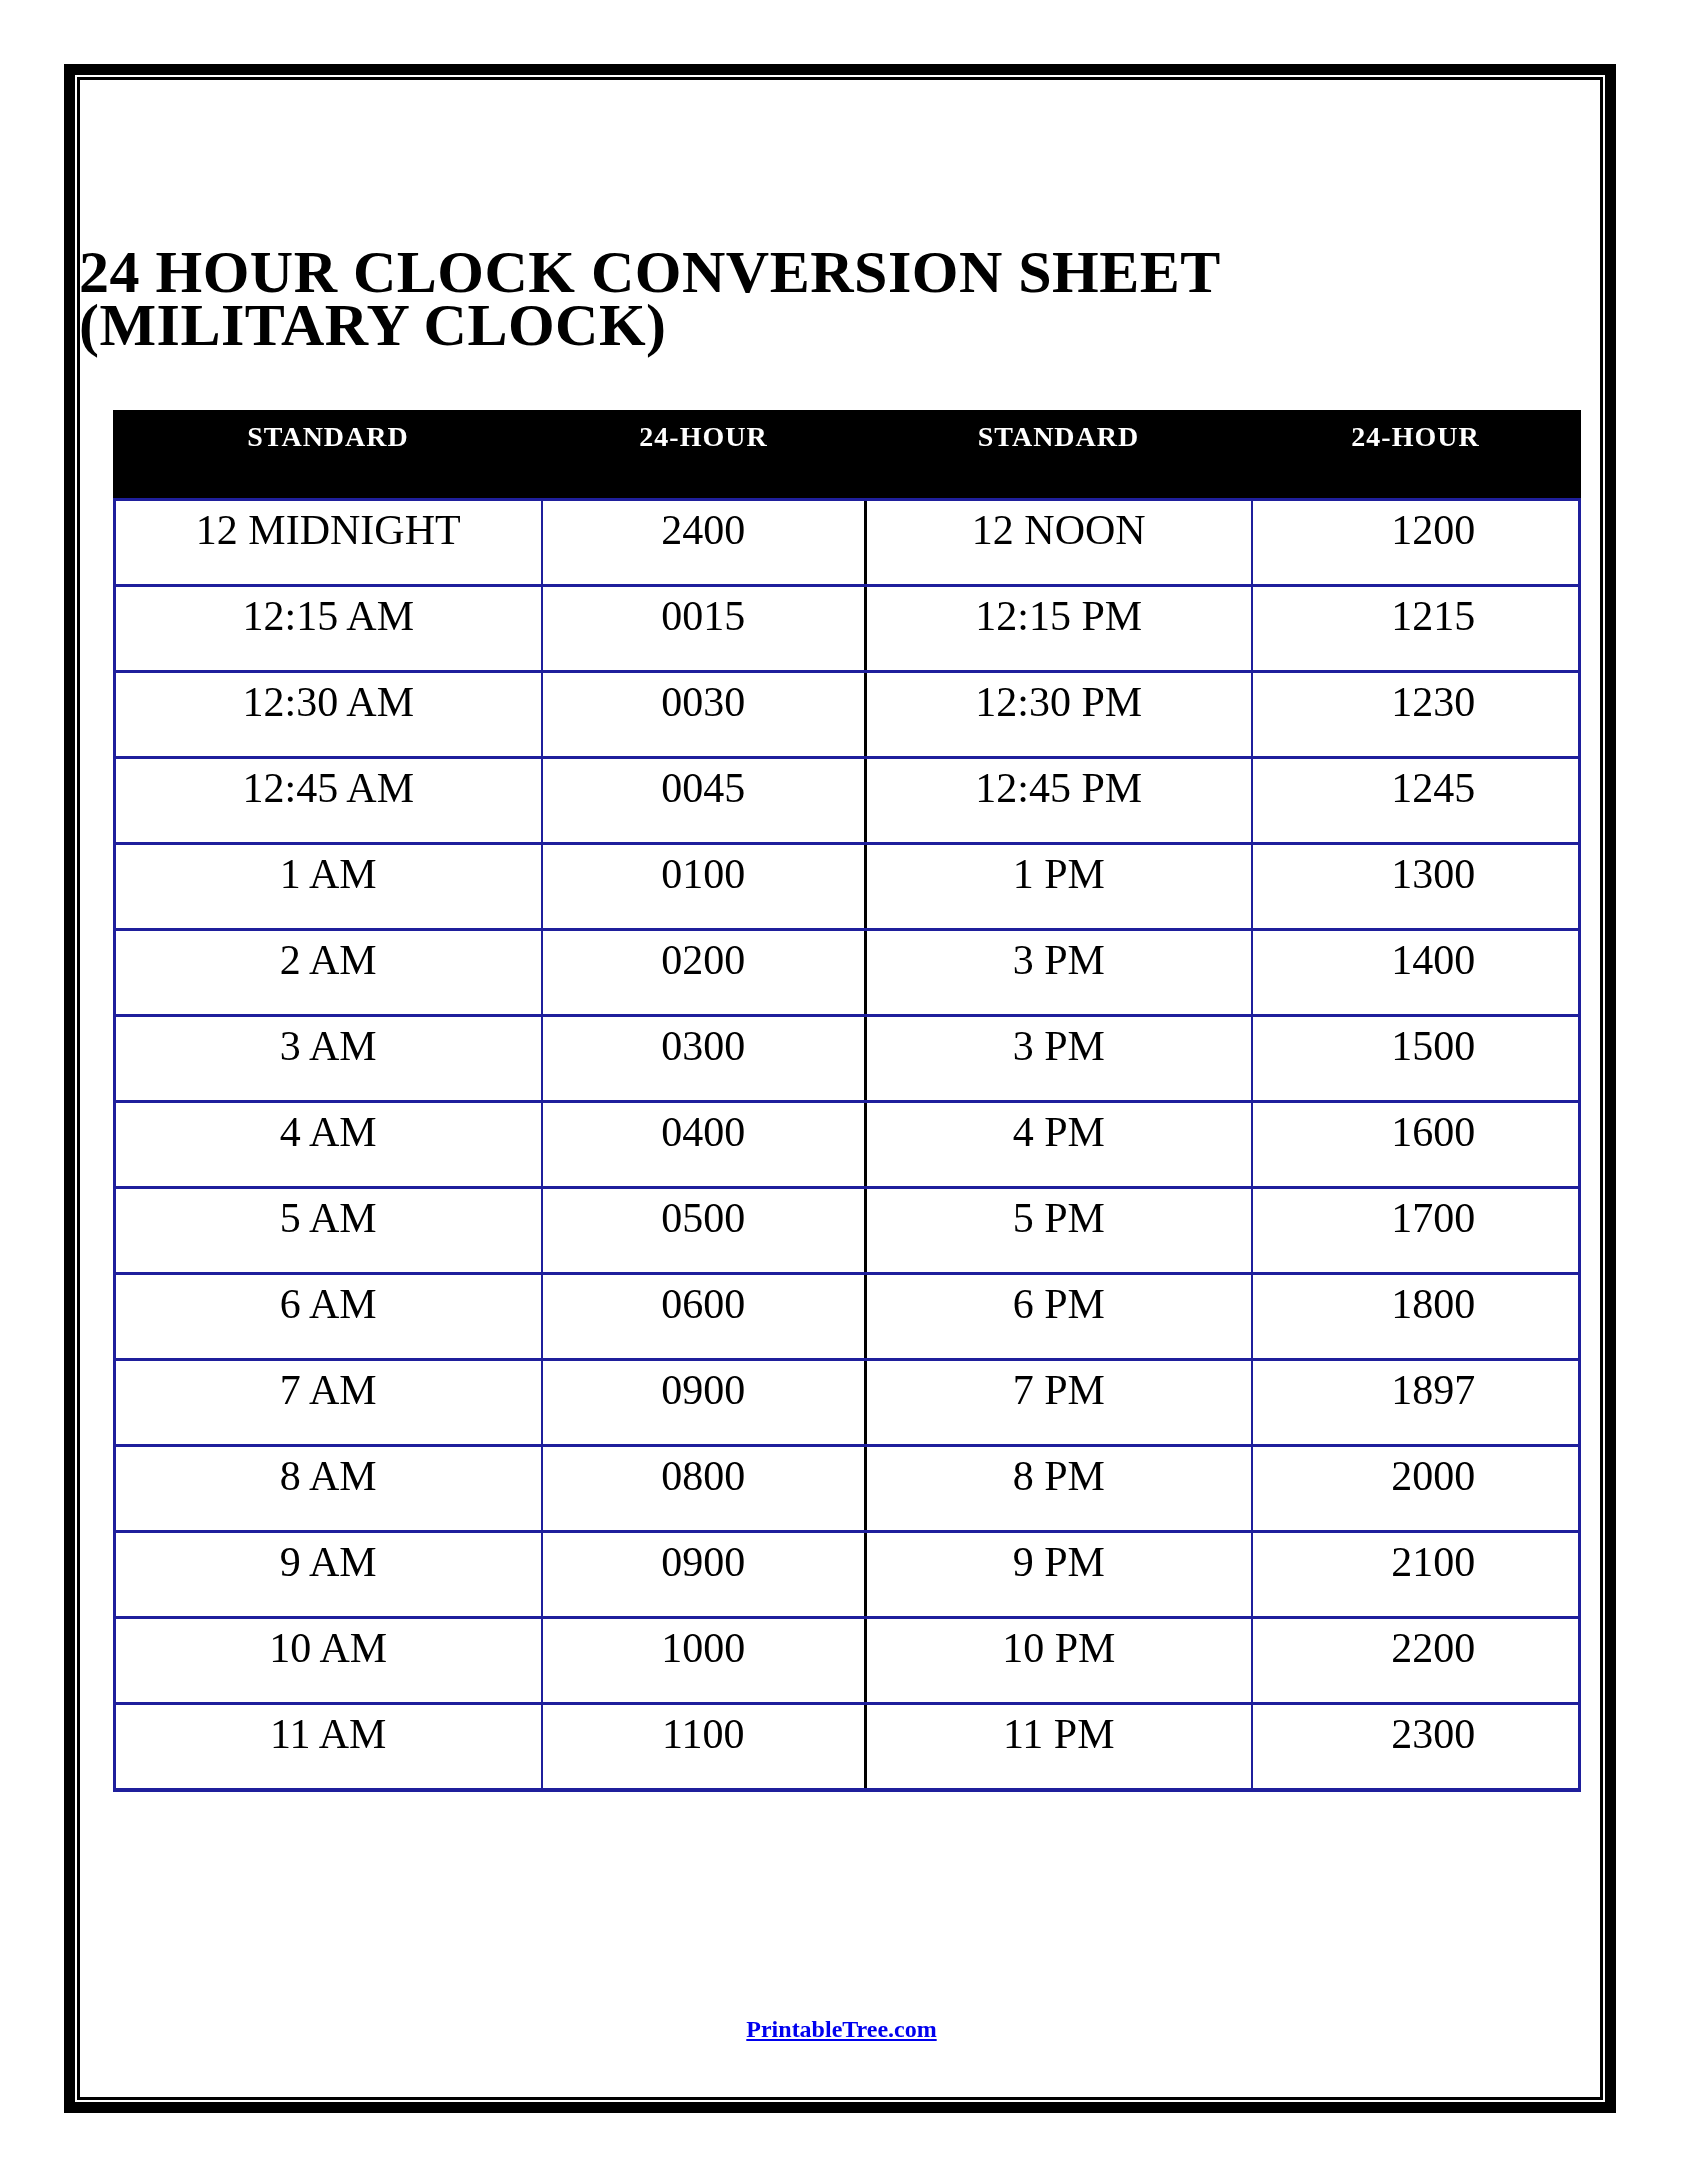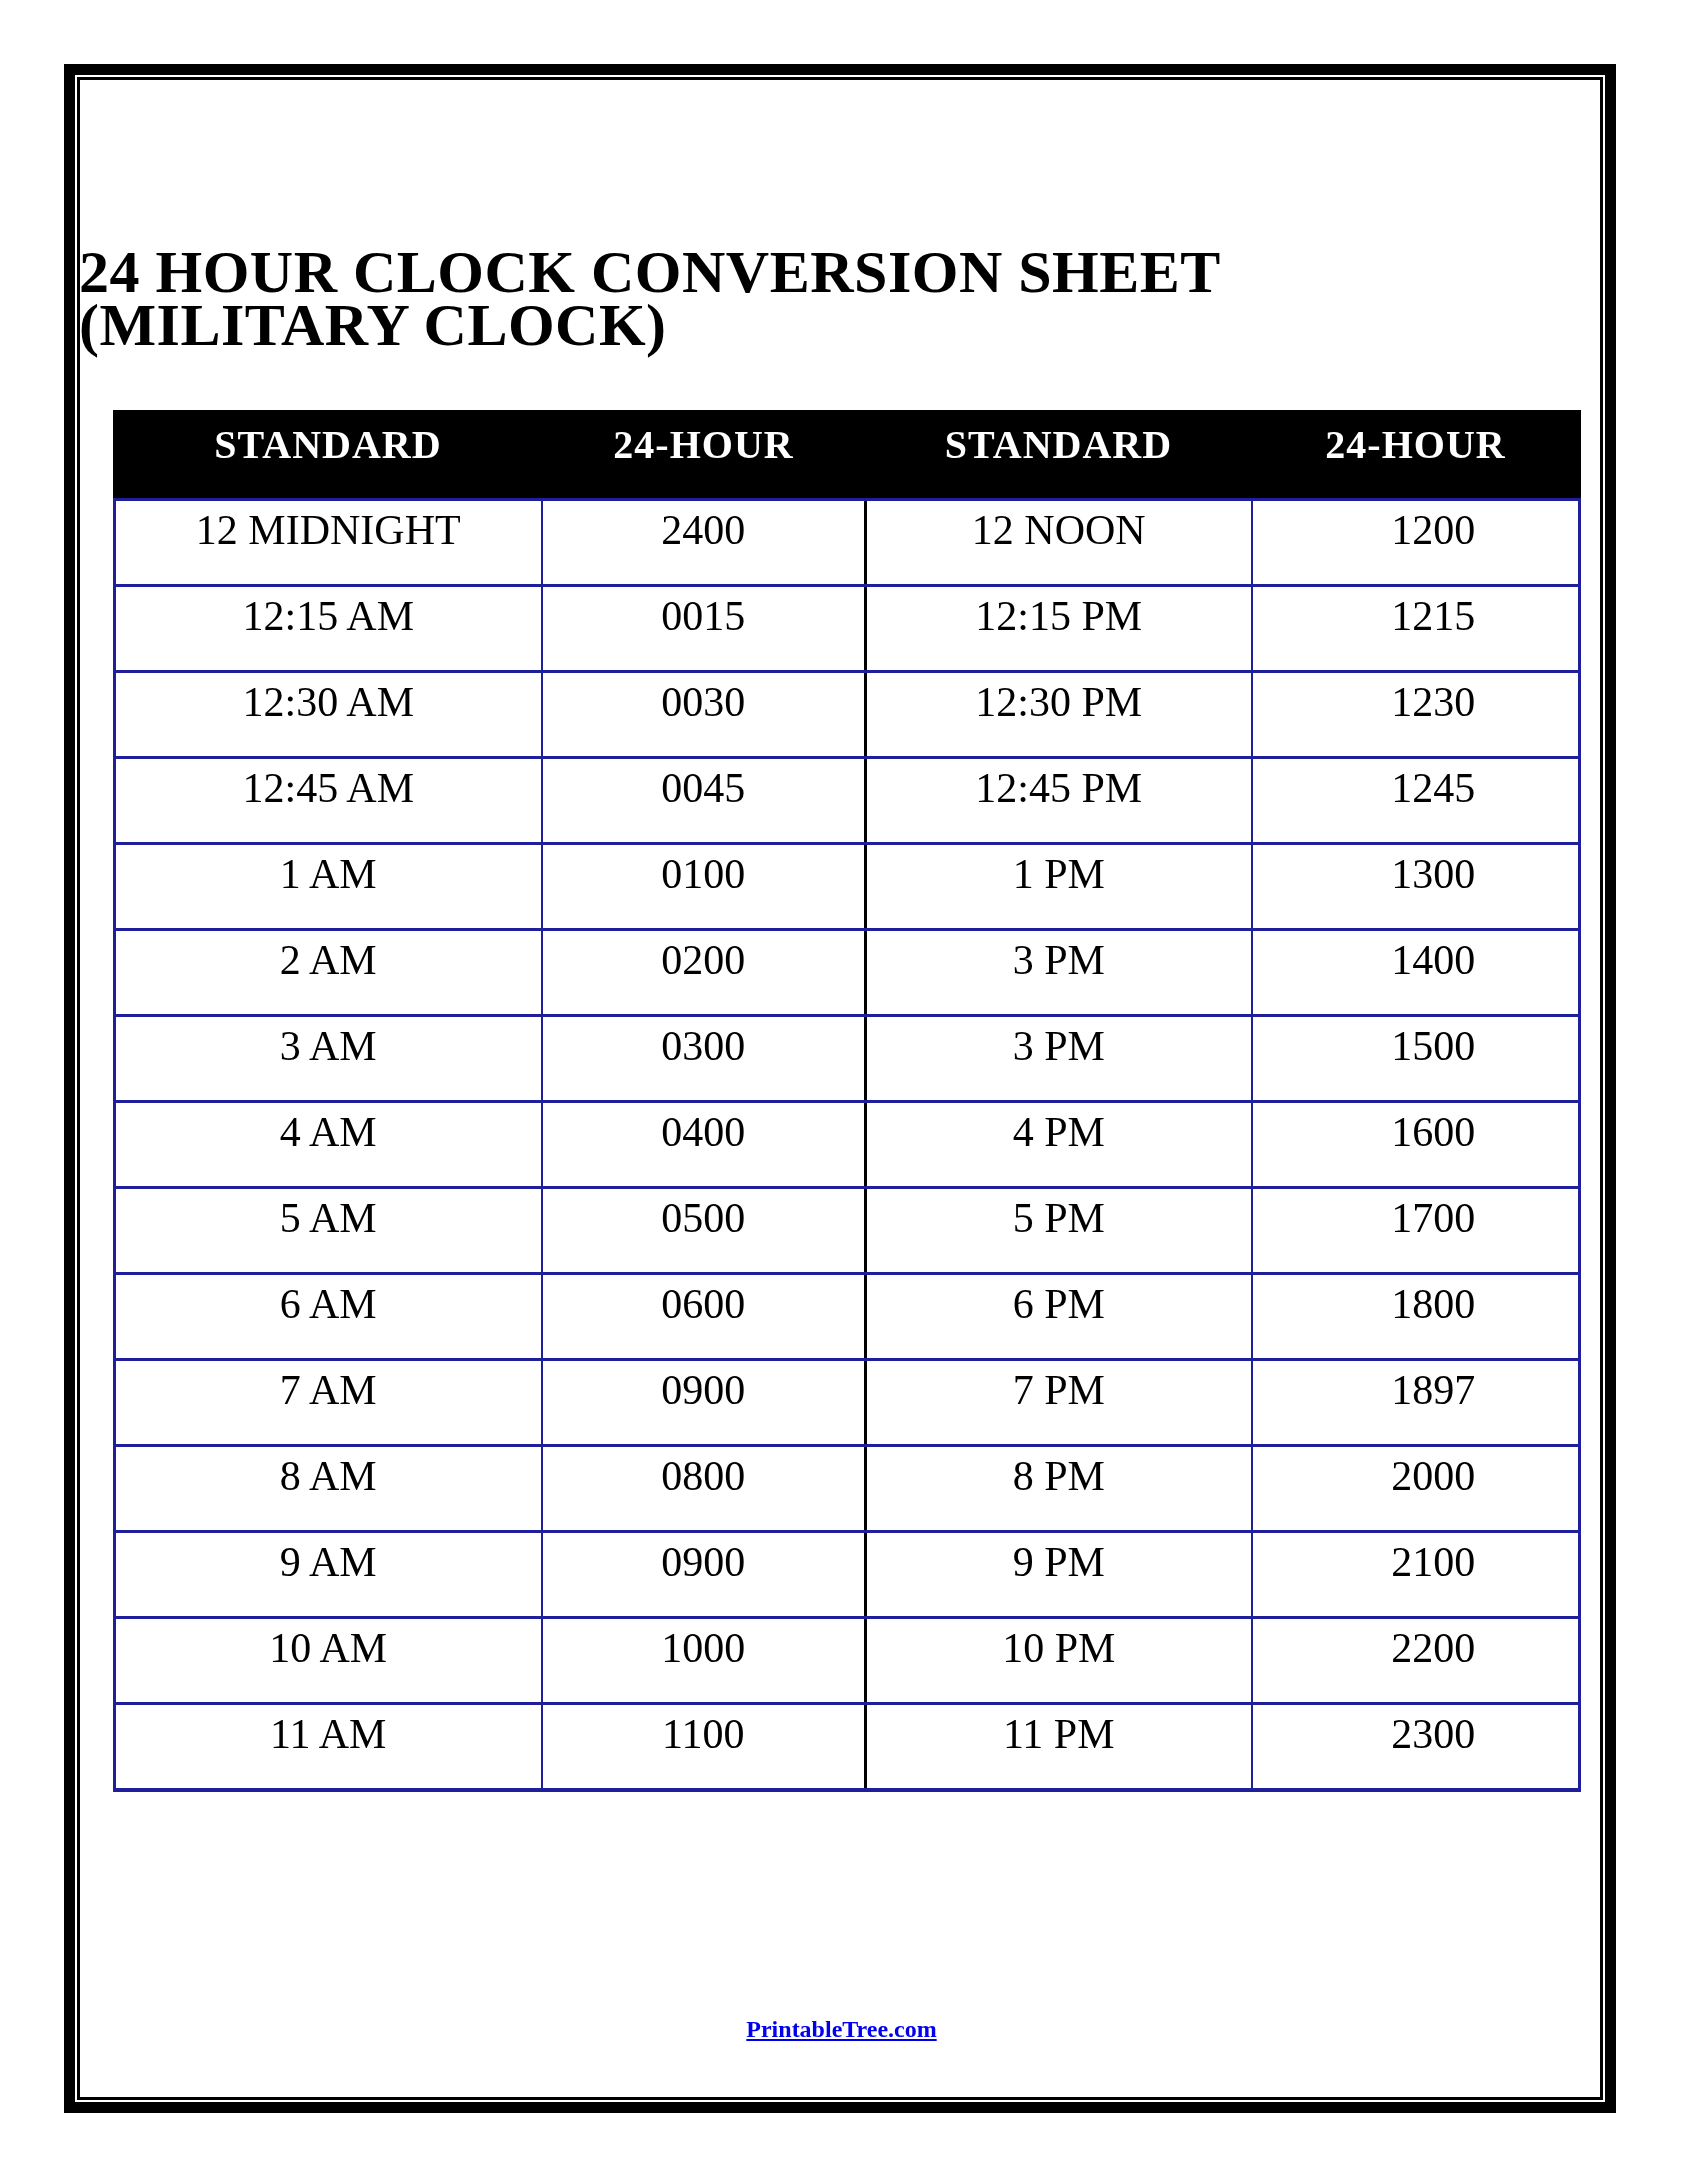--- a/index.html
+++ b/index.html
@@ -48,21 +48,21 @@
     top: 410px;
     width: 1464px;
     border-collapse: collapse;
     table-layout: fixed;
   }
   table.conv-table th {
     box-sizing: border-box;
     height: 88px;
     background: var(--header-bg, #000000);
     color: var(--header-text, #ffffff);
-    font-size: 40px;
+    font-size: 28px;
     font-weight: bold;
     letter-spacing: 1px;
     text-align: center;
     vertical-align: top;
     padding: 8px 0 0 0;
     border: 3px solid #000000;
     border-bottom: 3px solid var(--table-border, #1f1f9c);
   }
   table.conv-table td {
     box-sizing: border-box;

